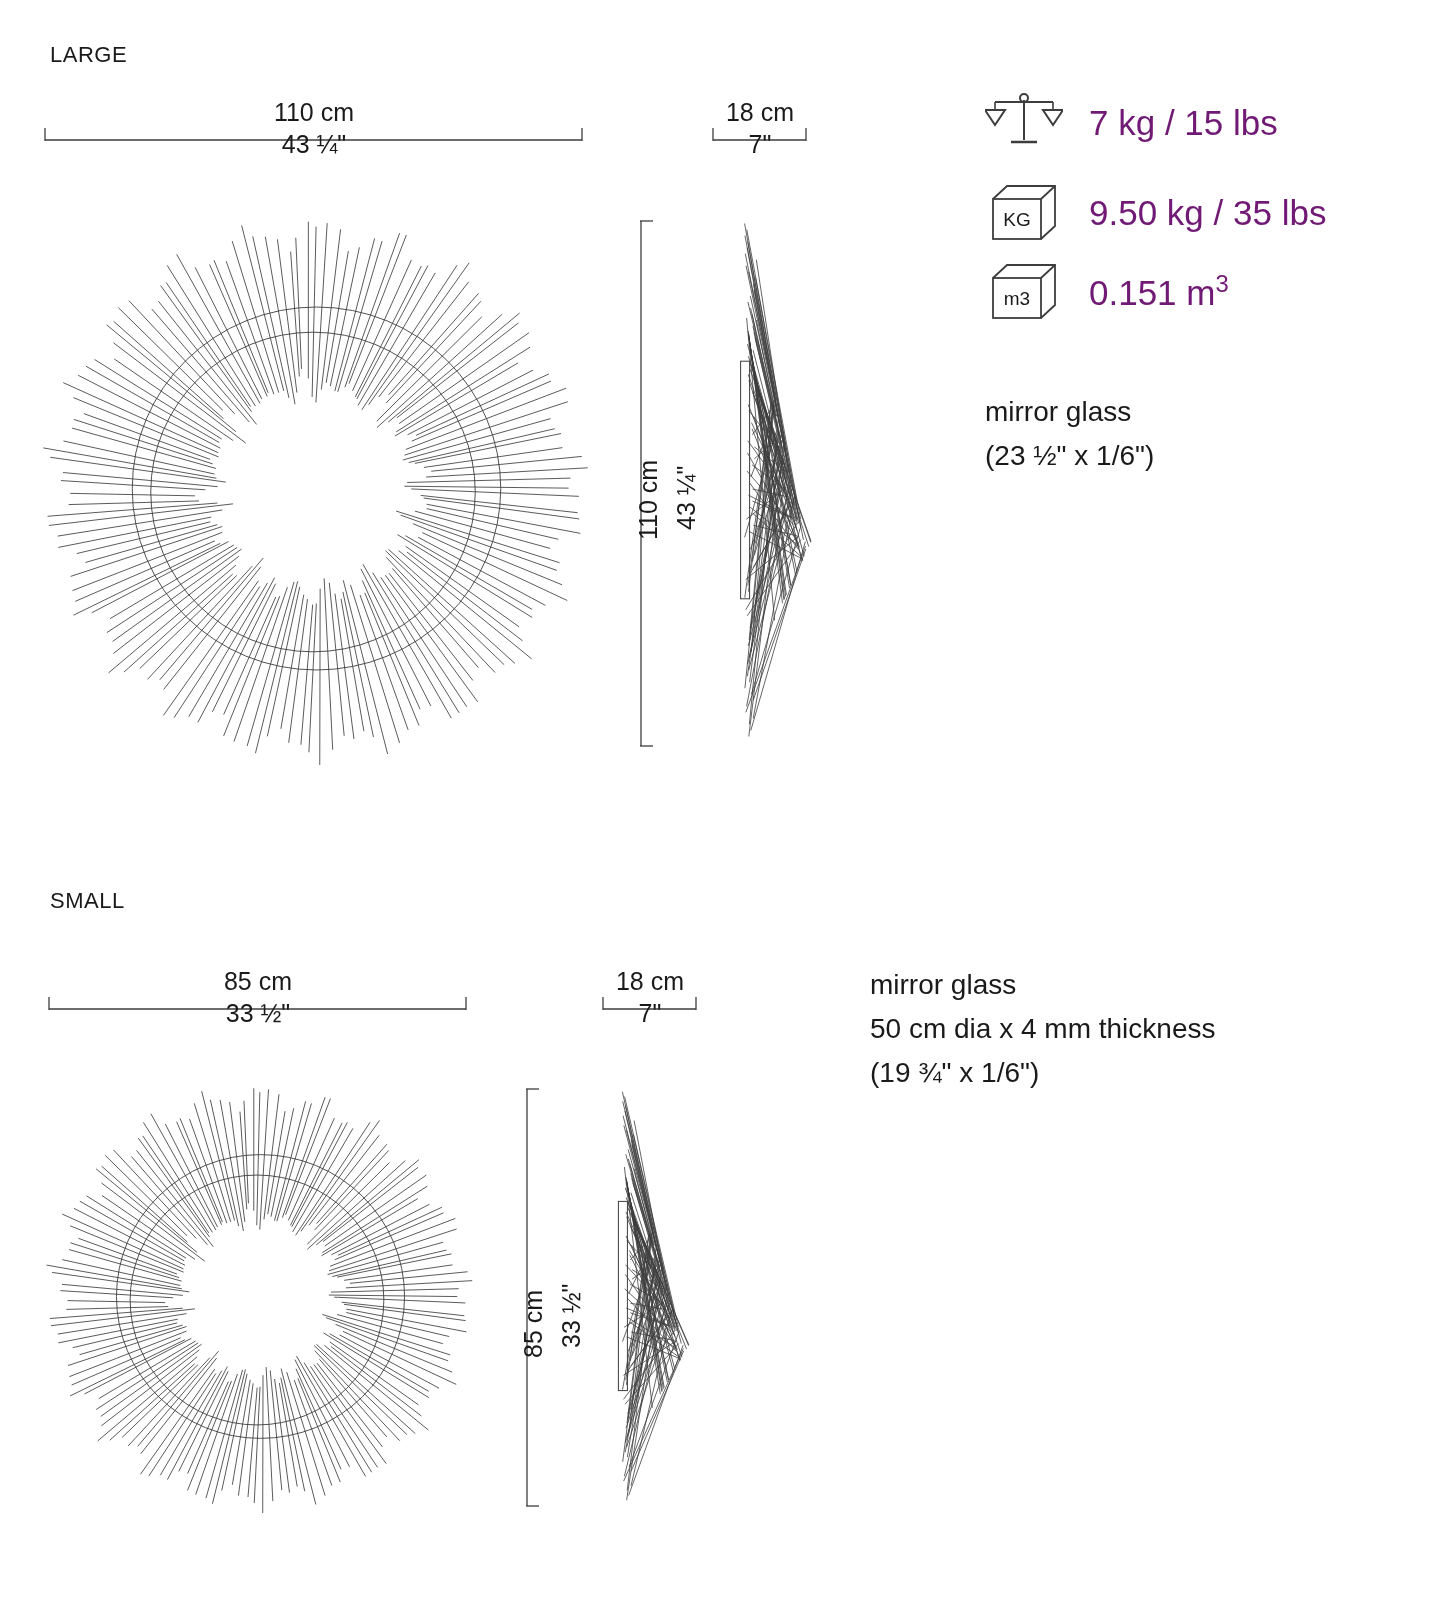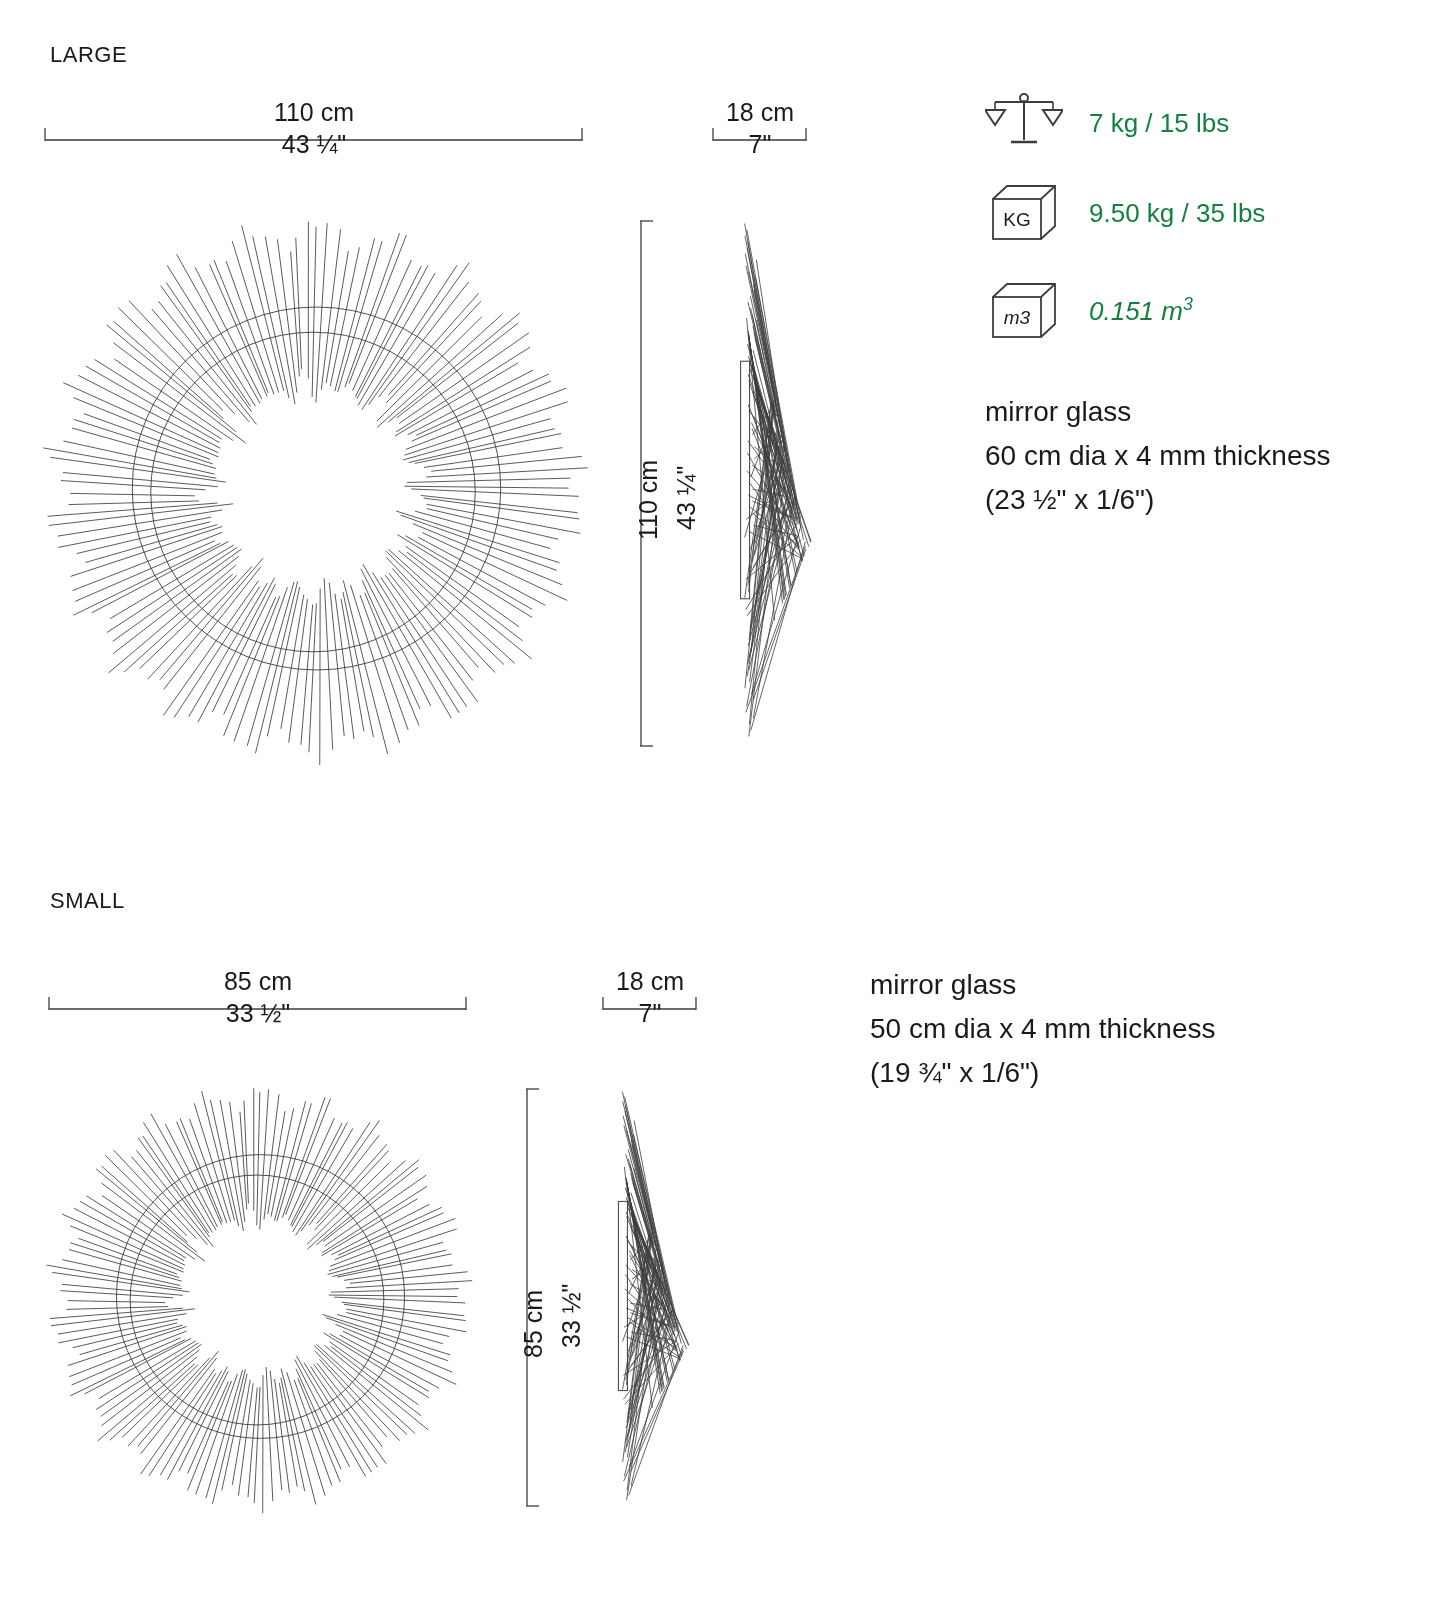--- a/index.html
+++ b/index.html
@@ -64,22 +64,22 @@
     display: flex;
     align-items: center;
   }
   .spec-icon {
     width: 78px;
     height: 62px;
     position: relative;
     flex: 0 0 auto;
   }
   .spec-text {
-    font-size: 26px;
-    color: #15803d;
+    font-size: 35px;
+    color: #701a75;
     white-space: nowrap;
     margin-left: 26px;
   }
   .spec-text sup {
     font-size: 0.68em;
     vertical-align: super;
   }
   .material-block {
     position: absolute;
     font-size: 28px;
@@ -416,35 +416,34 @@
       <svg width="78" height="62" viewBox="0 0 78 62">
         <rect x="8" y="17" width="48" height="40" fill="none" stroke="#3d3d3d" stroke-width="1.8"></rect>
         <polyline points="8,17 22,4 70,4 70,44 56,57" fill="none" stroke="#3d3d3d" stroke-width="1.8"></polyline>
         <line x1="56" y1="17" x2="70" y2="4" stroke="#3d3d3d" stroke-width="1.8"></line>
         <text x="32" y="44" font-family="Liberation Sans, sans-serif" font-size="19" text-anchor="middle" fill="#1a1a1a">KG</text>
       </svg>
     </div>
     <div class="spec-text">9.50 kg / 35 lbs</div>
   </div>
 
-  <div class="spec-row" style="left:985px; top:280px;font-style:italic;">
+  <div class="spec-row" style="left:985px; top:261px;">
     <div class="spec-icon">
       <svg width="78" height="62" viewBox="0 0 78 62">
         <rect x="8" y="17" width="48" height="40" fill="none" stroke="#3d3d3d" stroke-width="1.8"></rect>
         <polyline points="8,17 22,4 70,4 70,44 56,57" fill="none" stroke="#3d3d3d" stroke-width="1.8"></polyline>
         <line x1="56" y1="17" x2="70" y2="4" stroke="#3d3d3d" stroke-width="1.8"></line>
         <text x="32" y="44" font-family="Liberation Sans, sans-serif" font-size="19" text-anchor="middle" fill="#1a1a1a">m3</text>
       </svg>
     </div>
     <div class="spec-text"><span>0.151 m<sup>3</sup></span></div>
   </div>
 
   <div class="material-block" style="left:985px; top:390px;">
     <span>mirror glass</span>
-    <span>60 cm dia x 4 mm thickness</span>
     <span>(23 ½" x 1/6")</span>
   </div>
 </div>
 
 <div class="variant" id="variant-small">
 
   <div class="variant-title" style="left:50px; top:45px;">SMALL</div>
 
   <div class="drawing" style="left:48px; top:152px;">
     <svg width="420" height="16" viewBox="0 0 420 16">

